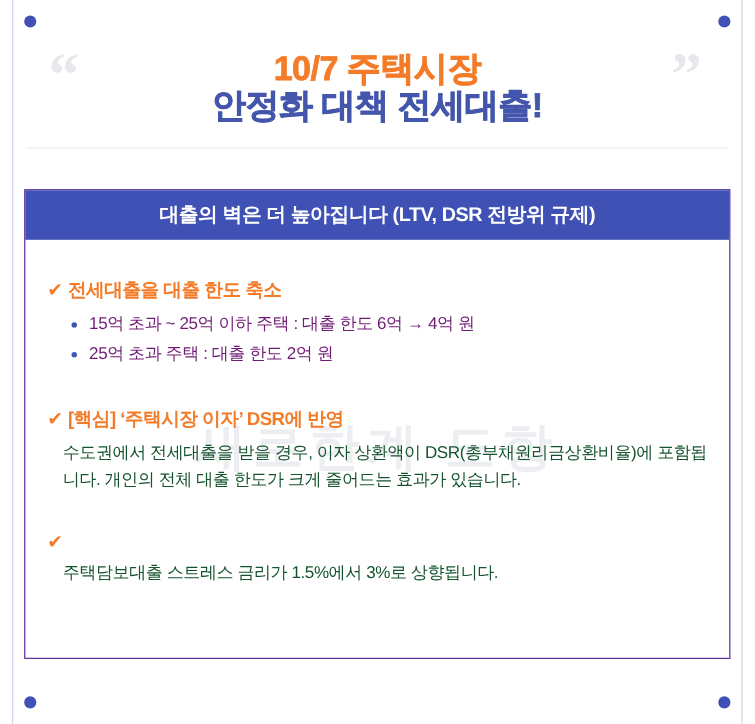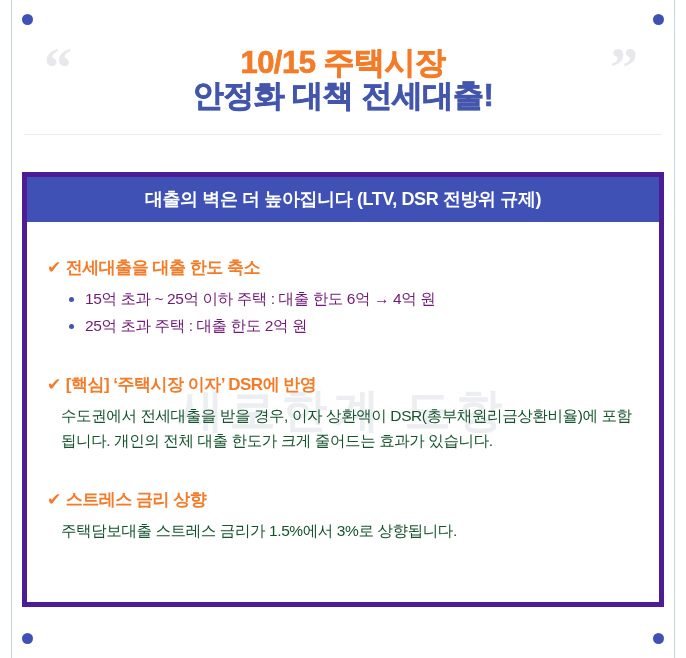--- a/index.html
+++ b/index.html
@@ -85,21 +85,21 @@
     height: 1px;
     background: #ececf2;
   }
 
   
   .card {
     position: absolute;
     left: 22px;
     top: 172px;
     width: 642px;
-    border: 5px solid #4c1d95;
+    border: 1px solid #4c1d95;
     background: #ffffff;
     box-sizing: border-box;
   }
   .card-header {
     background: #3f51b5;
     color: #ffffff;
     text-align: center;
     font-size: 18px;
     font-weight: 700;
     letter-spacing: -0.4px;
@@ -201,21 +201,21 @@
 
 <div class="corner-dot tl"></div>
 <div class="corner-dot tr"></div>
 <div class="corner-dot bl"></div>
 <div class="corner-dot br"></div>
 
 <div class="title-band">
   <span class="quote-mark open">“</span>
   <span class="quote-mark close">”</span>
   <div class="title-stack">
-    <div class="title-line one">10/15 주택시장</div>
+    <div class="title-line one">10/7 주택시장</div>
     <div class="title-line two">안정화 대책 전세대출!</div>
   </div>
 </div>
 
 <div class="title-divider"></div>
 
 <div class="card">
 
   <div class="card-header">대출의 벽은 더 높아집니다 (LTV, DSR 전방위 규제)</div>
 
@@ -238,19 +238,18 @@
       <div class="section-heading">
         <span class="check-icon">✔</span>
         <span>[핵심] ‘주택시장 이자’ DSR에 반영</span>
       </div>
       <p class="section-paragraph">수도권에서 전세대출을 받을 경우, 이자 상환액이 DSR(총부채원리금상환비율)에 포함됩니다. 개인의 전체 대출 한도가 크게 줄어드는 효과가 있습니다.</p>
     </div>
 
     <div class="section">
       <div class="section-heading">
         <span class="check-icon">✔</span>
-        <span>스트레스 금리 상향</span>
       </div>
       <p class="section-paragraph">주택담보대출 스트레스 금리가 1.5%에서 3%로 상향됩니다.</p>
     </div>
 
   </div>
 </div>
 
 </body></html>

